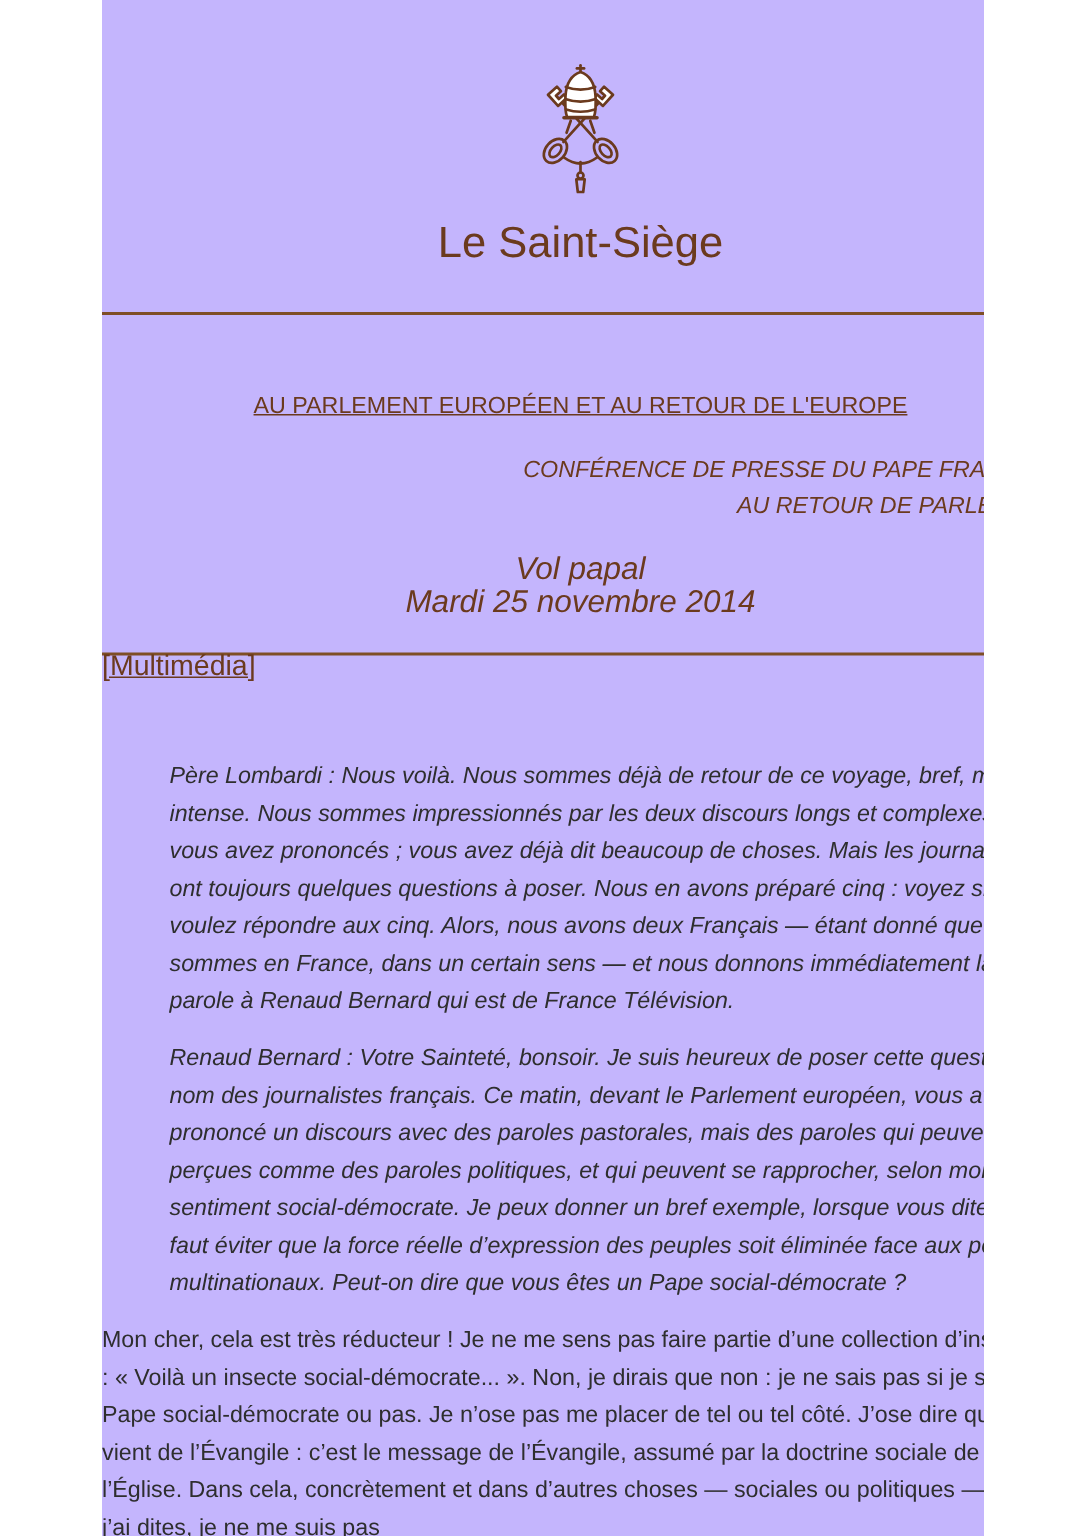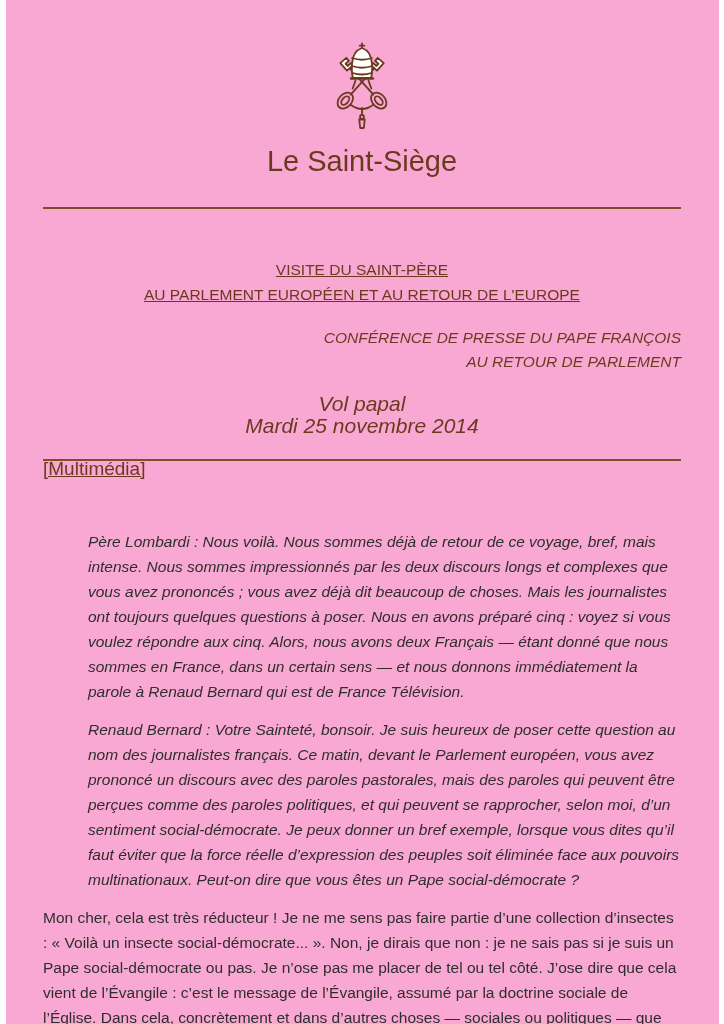--- a/index.html
+++ b/index.html
@@ -3,24 +3,24 @@
 <meta charset="utf-8">
 <style>
   html, body {
     margin: 0;
     padding: 0;
     background: #ffffff;
     font-family: "Liberation Sans", sans-serif;
   }
   .page {
     position: relative;
-    width: 713px;
+    width: 588px;
     height: 1024px;
     margin: 0 auto;
-    background: #f9a8d4;
+    background: #c4b5fd;
     overflow: hidden;
   }
   .content {
     width: 638px;
     margin: 0 auto;
   }
   
   .logo-wrap {
     padding-top: 42px;
     text-align: center;
@@ -142,21 +142,20 @@
           <path d="M44.5,38.5 l2.8,8"></path>
         </svg>
       </div>
       <h1 class="site-title">Le Saint-Siège</h1>
       <hr class="header-rule">
     </header>
 
     <main>
 
       <nav class="visit-links">
-        <a href="#">VISITE DU SAINT-PÈRE</a>
         <a href="#">AU PARLEMENT EUROPÉEN ET AU RETOUR DE L'EUROPE</a>
       </nav>
 
       <h2 class="doc-title">
         <span>CONFÉRENCE DE PRESSE DU PAPE FRANÇOIS</span>
         <span>AU RETOUR DE PARLEMENT</span>
       </h2>
 
       <div class="subtitle">
         <div>Vol papal</div>

